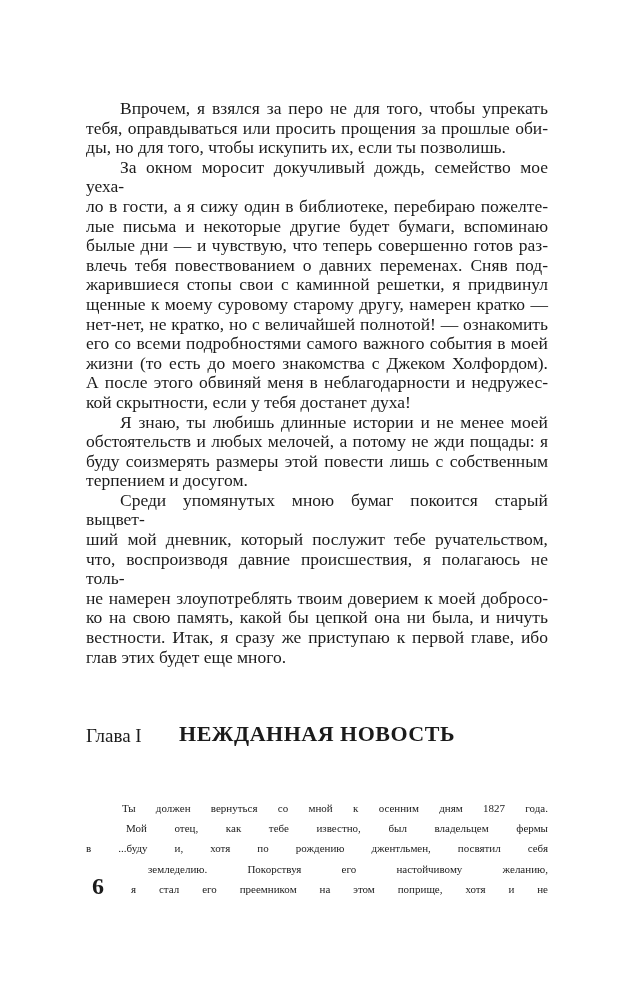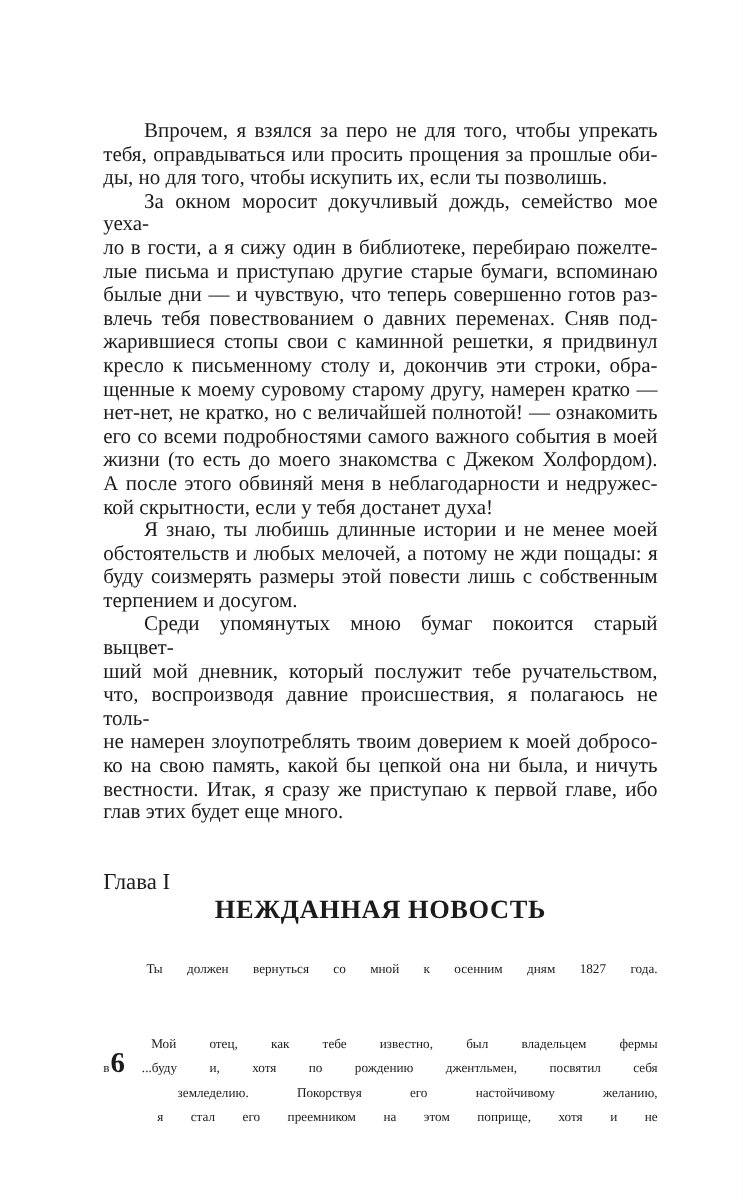--- a/index.html
+++ b/index.html
@@ -31,21 +31,21 @@
   }
   .line.first { text-indent: 34px; }
   .line.para-end { text-align-last: left; }
   .chapter-label {
     top: 724px;
     text-align: left;
     font-size: 19px;
     line-height: 24px;
   }
   .chapter-title {
-    top: 744px;
+    top: 720px;
     text-align: center;
     font-size: 22px;
     font-weight: bold;
     letter-spacing: 0.5px;
     line-height: 28px;
   }
   .opening-paragraph {
     top: 798px;
     font-size: 11px;
     line-height: 20.2px;
@@ -62,25 +62,24 @@
 </head>
 <body>
 
 <div class="page" style="background: rgb(255, 255, 255); color: rgb(27, 27, 27);">
   <div class="text-block body-text">
       <div class="line first">Впрочем, я взялся за перо не для того, чтобы упрекать</div>
       <div class="line">тебя, оправдываться или просить прощения за прошлые оби-</div>
       <div class="line para-end">ды, но для того, чтобы искупить их, если ты позволишь.</div>
       <div class="line first">За окном моросит докучливый дождь, семейство мое уеха-</div>
       <div class="line">ло в гости, а я сижу один в библиотеке, перебираю пожелте-</div>
-      <div class="line">лые письма и приступаю другие старые бумаги, вспоминаю</div>
+      <div class="line">лые письма и некоторые другие будет бумаги, вспоминаю</div>
       <div class="line">былые дни — и чувствую, что теперь совершенно готов раз-</div>
       <div class="line">влечь тебя повествованием о давних переменах. Сняв под-</div>
       <div class="line">жарившиеся стопы свои с каминной решетки, я придвинул</div>
-      <div class="line">кресло к письменному столу и, докончив эти строки, обра-</div>
       <div class="line">щенные к моему суровому старому другу, намерен кратко —</div>
       <div class="line">нет-нет, не кратко, но с величайшей полнотой! — ознакомить</div>
       <div class="line">его со всеми подробностями самого важного события в моей</div>
       <div class="line">жизни (то есть до моего знакомства с Джеком Холфордом).</div>
       <div class="line">А после этого обвиняй меня в неблагодарности и недружес-</div>
       <div class="line para-end">кой скрытности, если у тебя достанет духа!</div>
       <div class="line first">Я знаю, ты любишь длинные истории и не менее моей</div>
       <div class="line">обстоятельств и любых мелочей, а потому не жди пощады: я</div>
       <div class="line">буду соизмерять размеры этой повести лишь с собственным</div>
       <div class="line para-end">терпением и досугом.</div>
@@ -92,20 +91,20 @@
       <div class="line">вестности. Итак, я сразу же приступаю к первой главе, ибо</div>
       <div class="line para-end">глав этих будет еще много.</div>
     </div>
 
   <div class="text-block chapter-label">Глава I</div>
 
   <div class="text-block chapter-title">НЕЖДАННАЯ НОВОСТЬ</div>
 
   <div class="text-block opening-paragraph">
       <div class="line" style="padding-left: 36px;">Ты должен вернуться со мной к осенним дням 1827 года.</div>
-      <div class="line" style="padding-left: 40px; margin-top: 42px;">Мой отец, как тебе известно, был владельцем фермы</div>
+      <div class="line" style="padding-left: 40px;">Мой отец, как тебе известно, был владельцем фермы</div>
       <div class="line" style="padding-left: 0px;">в ...буду и, хотя по рождению джентльмен, посвятил себя</div>
       <div class="line" style="padding-left: 62px;">земледелию. Покорствуя его настойчивому желанию,</div>
       <div class="line" style="padding-left: 45px;">я стал его преемником на этом поприще, хотя и не</div>
     </div>
 
   <div class="page-number">6</div>
 </div>
 
 </body></html>

